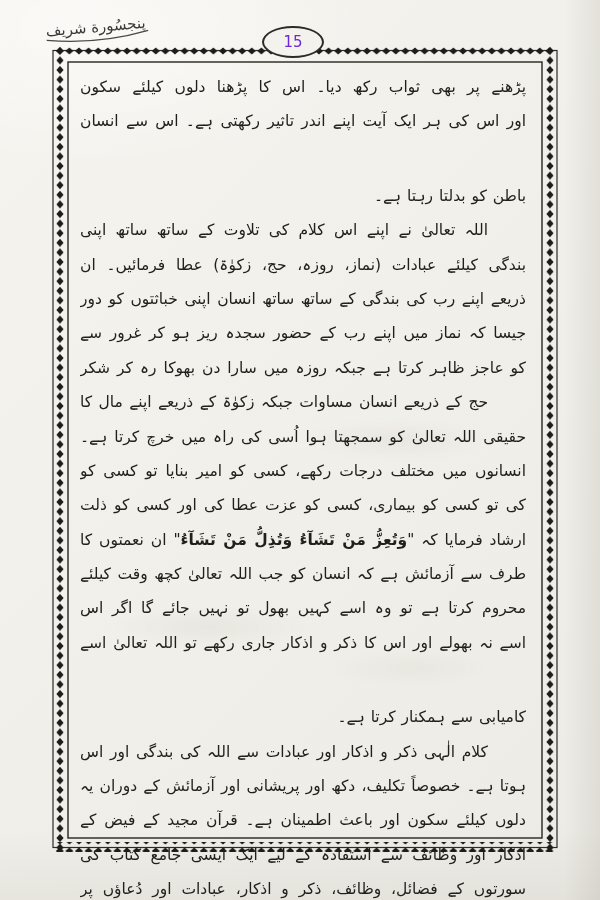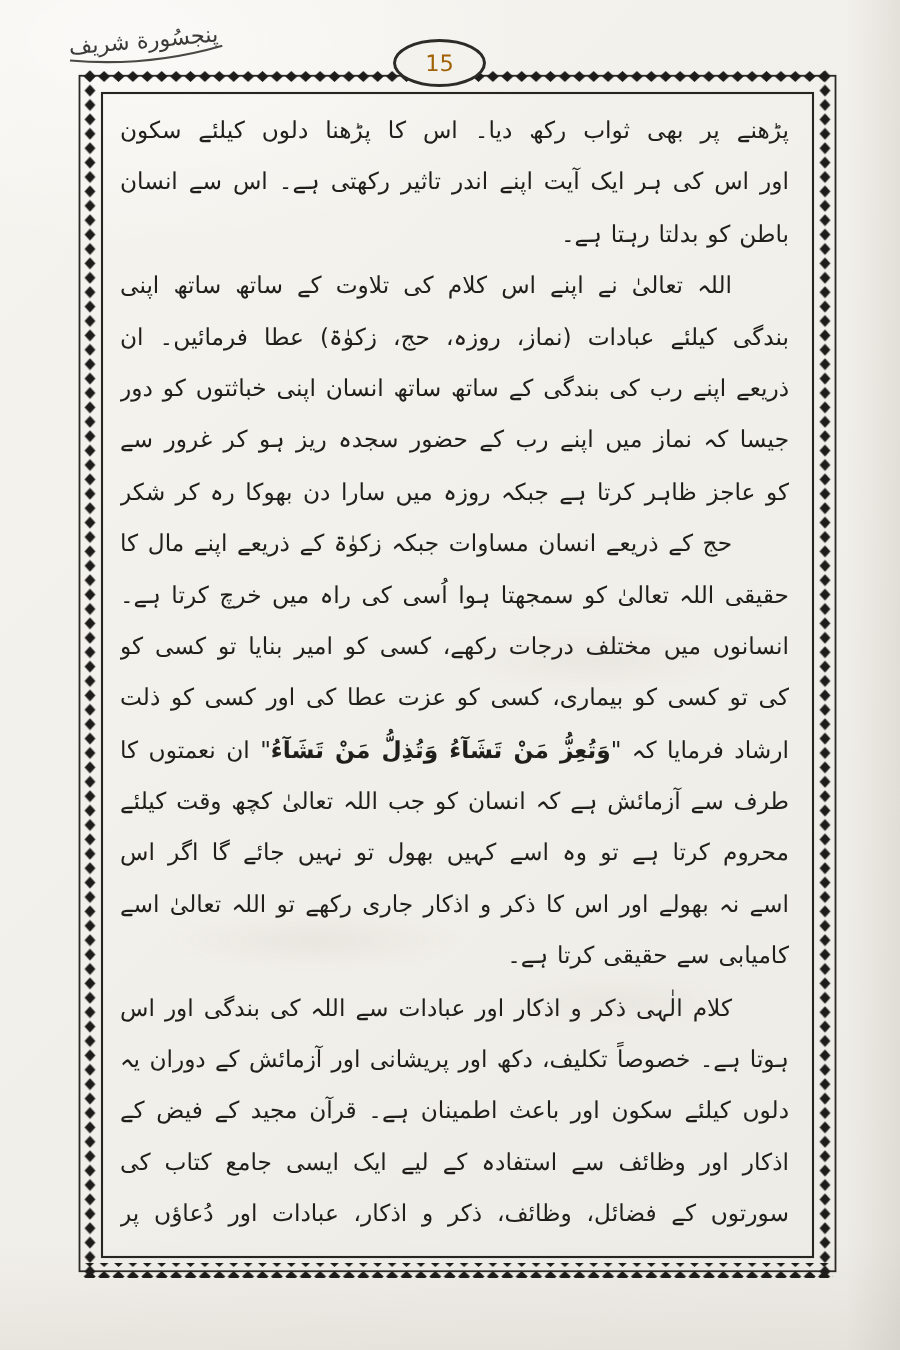--- a/index.html
+++ b/index.html
@@ -36,21 +36,21 @@
   }
   .title-swash { display: block; margin-top: -2px; }
 
   .page-no-badge {
     position: absolute; left: 262px; top: 26px;
     width: 58px; height: 28px;
     background: #f4f2ec;
     border: 2px solid #2d2b28;
     border-radius: 50%;
     display: flex; align-items: center; justify-content: center;
-    font-size: 15px; color: #a16207;
+    font-size: 15px; color: #6d28d9;
     z-index: 3;
   }
 
   .frame-svg { position: absolute; left: 0; top: 0; z-index: 1; }
 
   .text-block {
     position: absolute;
     left: 80px; right: 74px; top: 70px;
     z-index: 2;
     direction: rtl;
@@ -59,21 +59,21 @@
   }
   .line {
     height: 34.4px;
     line-height: 34.4px;
     overflow: hidden;
     text-align: justify;
     text-align-last: justify;
     white-space: normal;
     word-spacing: 1px;
   }
-  .line.e { text-align: right; text-align-last: right; }
+  .line.e { text-align: right; text-align-last: right; margin-top: 40px; }
   .line.i { padding-right: 38px; }
   .ar { font-weight: bold; letter-spacing: .3px; margin-top: 48px; }
 </style>
 </head>
 <body>
 
 <div class="page">
 
   <div class="ghost g1"></div>
   <div class="ghost g2"></div>
@@ -120,21 +120,21 @@
       <div class="line">جیسا کہ نماز میں اپنے رب کے حضور سجدہ ریز ہو کر غرور سے بھرے سر کو جھکا کر خود</div>
       <div class="line">کو عاجز ظاہر کرتا ہے جبکہ روزہ میں سارا دن بھوکا رہ کر شکر کا عنصر پیدا کرتا ہے۔</div>
       <div class="line i">حج کے ذریعے انسان مساوات جبکہ زکوٰۃ کے ذریعے اپنے مال کا مالک</div>
       <div class="line">حقیقی اللہ تعالیٰ کو سمجھتا ہوا اُسی کی راہ میں خرچ کرتا ہے۔ اس کے ساتھ ہی</div>
       <div class="line">انسانوں میں مختلف درجات رکھے، کسی کو امیر بنایا تو کسی کو غریب، کسی کو تندرستی عطا</div>
       <div class="line">کی تو کسی کو بیماری، کسی کو عزت عطا کی اور کسی کو ذلت جیسا کہ اللہ رب العزت نے</div>
       <div class="line"><span>ارشاد فرمایا کہ "</span><span class="ar">وَتُعِزُّ مَنْ تَشَآءُ وَتُذِلُّ مَنْ تَشَآءُ</span><span>" ان نعمتوں کا آنا جانا اللہ کی</span></div>
       <div class="line">طرف سے آزمائش ہے کہ انسان کو جب اللہ تعالیٰ کچھ وقت کیلئے اپنی نعمتوں سے</div>
       <div class="line">محروم کرتا ہے تو وہ اسے کہیں بھول تو نہیں جائے گا اگر اس آزمائش کے دوران وہ</div>
       <div class="line">اسے نہ بھولے اور اس کا ذکر و اذکار جاری رکھے تو اللہ تعالیٰ اسے دنیا و آخرت میں</div>
-      <div class="line e">کامیابی سے حقیقی کرتا ہے۔</div>
+      <div class="line e">کامیابی سے ہمکنار کرتا ہے۔</div>
       <div class="line i">کلام الٰہی ذکر و اذکار اور عبادات سے اللہ کی بندگی اور اس کا قرب عطا</div>
       <div class="line">ہوتا ہے۔ خصوصاً تکلیف، دکھ اور پریشانی اور آزمائش کے دوران یہ کلام اور ذکر</div>
       <div class="line">دلوں کیلئے سکون اور باعث اطمینان ہے۔ قرآن مجید کے فیض کے حصول، ذکر و</div>
       <div class="line">اذکار اور وظائف سے استفادہ کے لیے ایک ایسی جامع کتاب کی ضرورت تھی جو</div>
       <div class="line">سورتوں کے فضائل، وظائف، ذکر و اذکار، عبادات اور دُعاؤں پر مشتمل ہو۔ زیر</div>
     </div>
 
 </div>
 
 </body></html>

